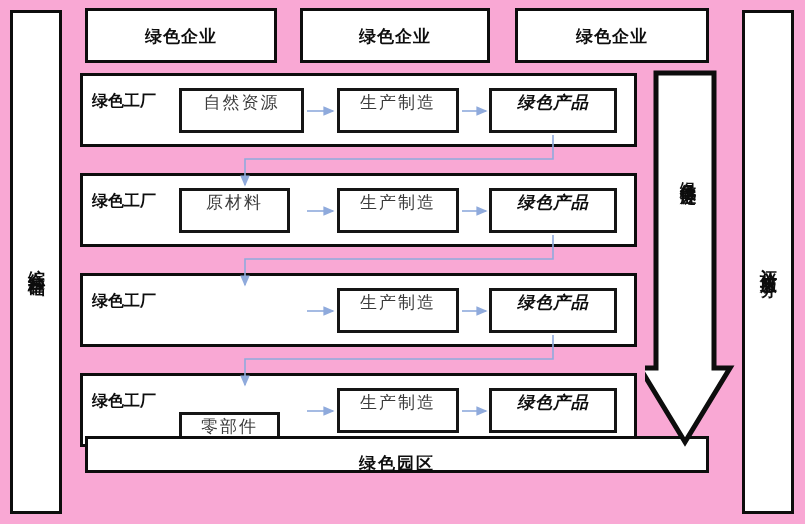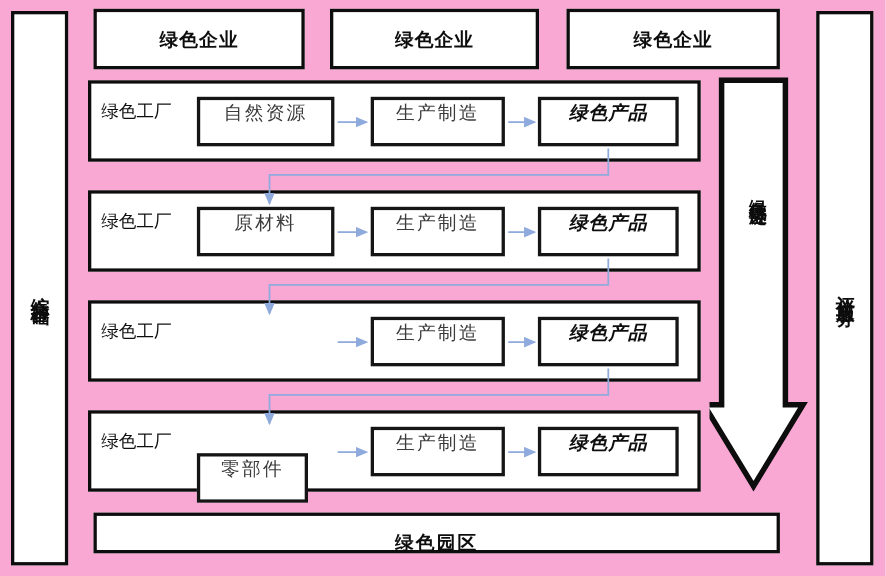--- a/index.html
+++ b/index.html
@@ -57,21 +57,21 @@
     color: #0d0d0d;
     letter-spacing: 1px;
     margin-top: 14px;
     white-space: nowrap;
   }
 
   
   .factory-row { }
   .factory-label {
     position: absolute;
-    font-weight: normal;
+    font-weight: bold;
     font-size: 16px;
     letter-spacing: 0px;
     color: #0d0d0d;
     white-space: nowrap;
   }
 
   
   .stage {
     position: absolute;
     box-sizing: border-box;
@@ -163,21 +163,21 @@
   <div class="stage" style="left:337px; top:88px; width:122px; height:45px;">
     <span class="stext">生产制造</span>
   </div>
   <div class="stage product" style="left:489px; top:88px; width:128px; height:45px;">
     <span class="stext">绿色产品</span>
   </div>
 
   <div class="box factory-row" style="left:80px; top:173px; width:557px; height:74px;">
   </div>
   <div class="factory-label" style="left:92px; top:191px;">绿色工厂</div>
-  <div class="stage" style="left:179px; top:188px; width:125px; height:45px;">
+  <div class="stage" style="left:179px; top:188px; width:111px; height:45px;">
     <span class="stext">原材料</span>
   </div>
   <div class="stage" style="left:337px; top:188px; width:122px; height:45px;">
     <span class="stext">生产制造</span>
   </div>
   <div class="stage product" style="left:489px; top:188px; width:128px; height:45px;">
     <span class="stext">绿色产品</span>
   </div>
 
   <div class="box factory-row" style="left:80px; top:273px; width:557px; height:74px;">
@@ -196,21 +196,21 @@
   <div class="stage" style="left:179px; top:412px; width:101px; height:45px;">
     <span class="stext">零部件</span>
   </div>
   <div class="stage" style="left:337px; top:388px; width:122px; height:45px;">
     <span class="stext">生产制造</span>
   </div>
   <div class="stage product" style="left:489px; top:388px; width:128px; height:45px;">
     <span class="stext">绿色产品</span>
   </div>
 
-  <div class="box park" style="left:85px; top:466px; width:624px; height:37px;">
+  <div class="box park" style="left:85px; top:436px; width:624px; height:37px;">
     <span class="ptext">绿色园区</span>
   </div>
 
   <div id="supply-arrow" style="left:645px; top:68px; width:90px; height:380px;">
     <svg width="90" height="380" viewBox="0 0 90 380">
       <polygon points="11,5 69,5 69,300 85,300 40,374 -5,300 11,300" fill="#ffffff" stroke="#0d0d0d" stroke-width="5" stroke-linejoin="miter"></polygon>
     </svg>
     <div class="arrow-text-wrap">
       <span style="writing-mode:vertical-rl; text-orientation:upright;
                    font-weight:bold; font-size:16px; letter-spacing:2px;

